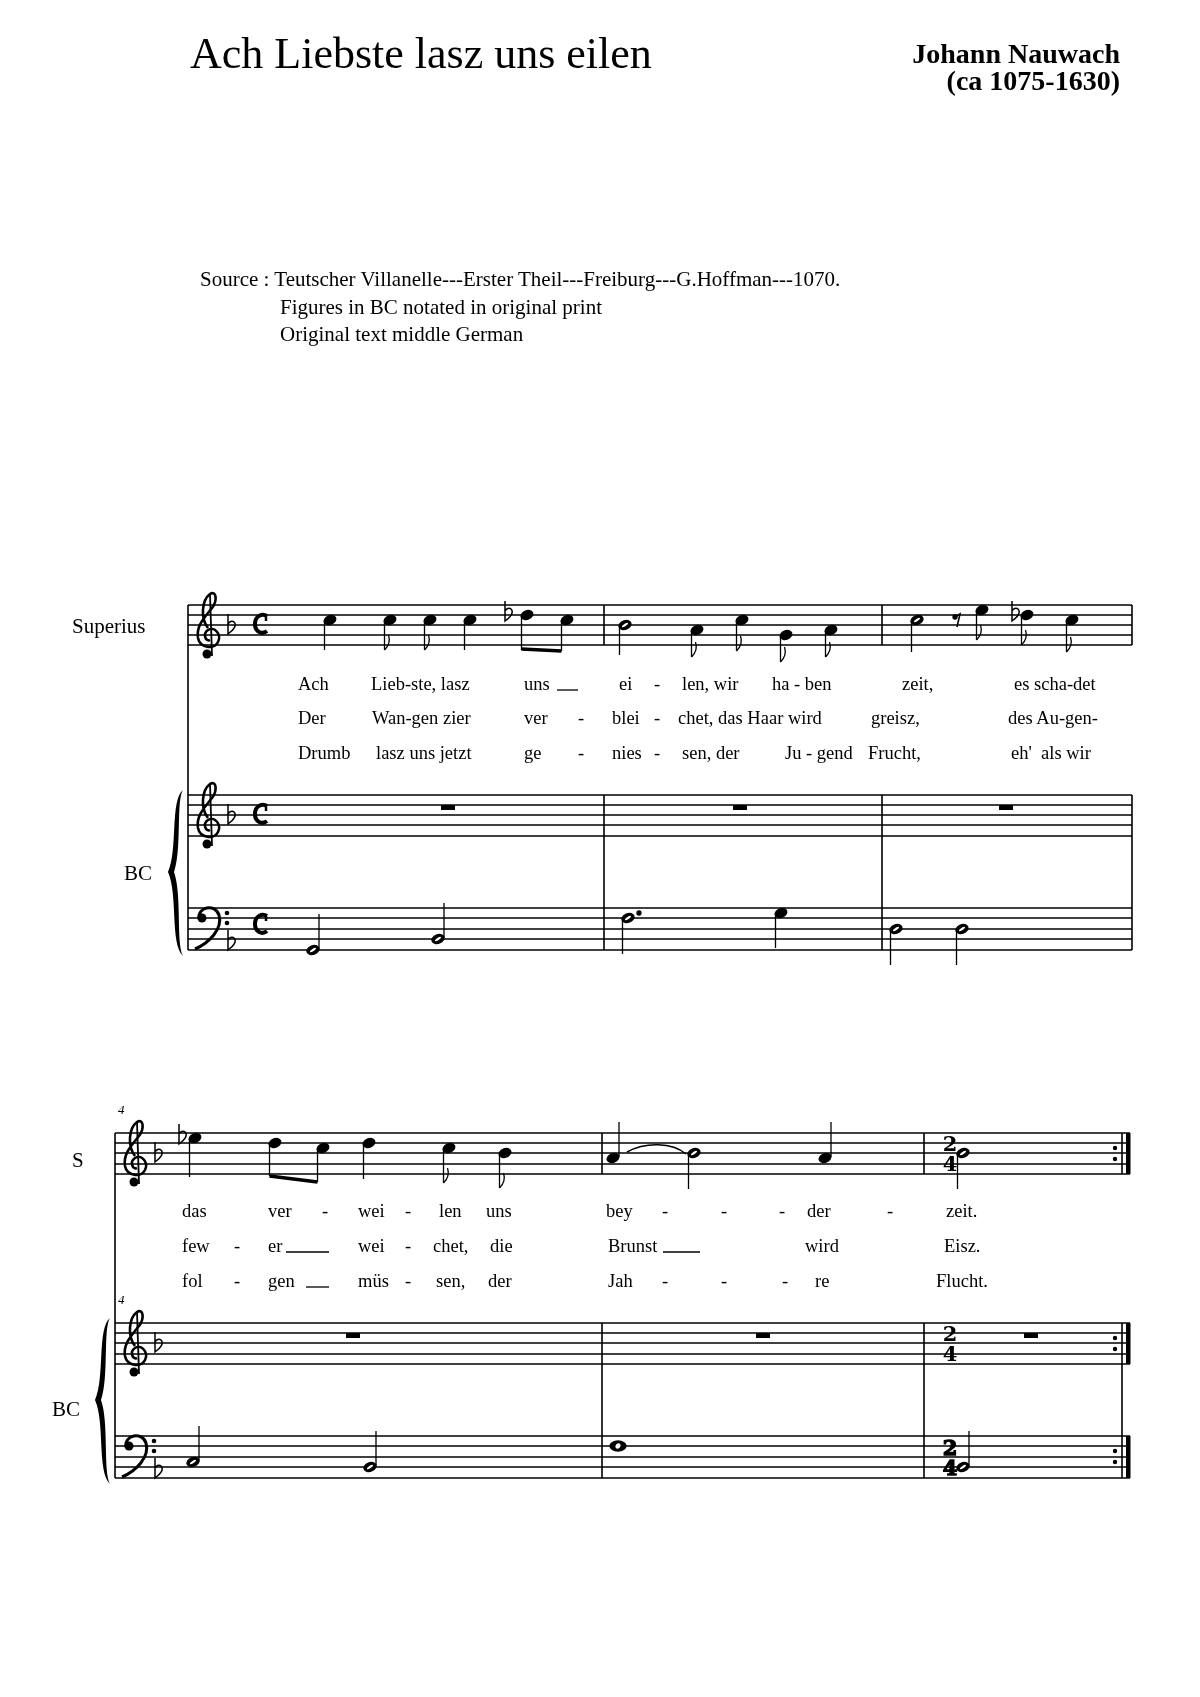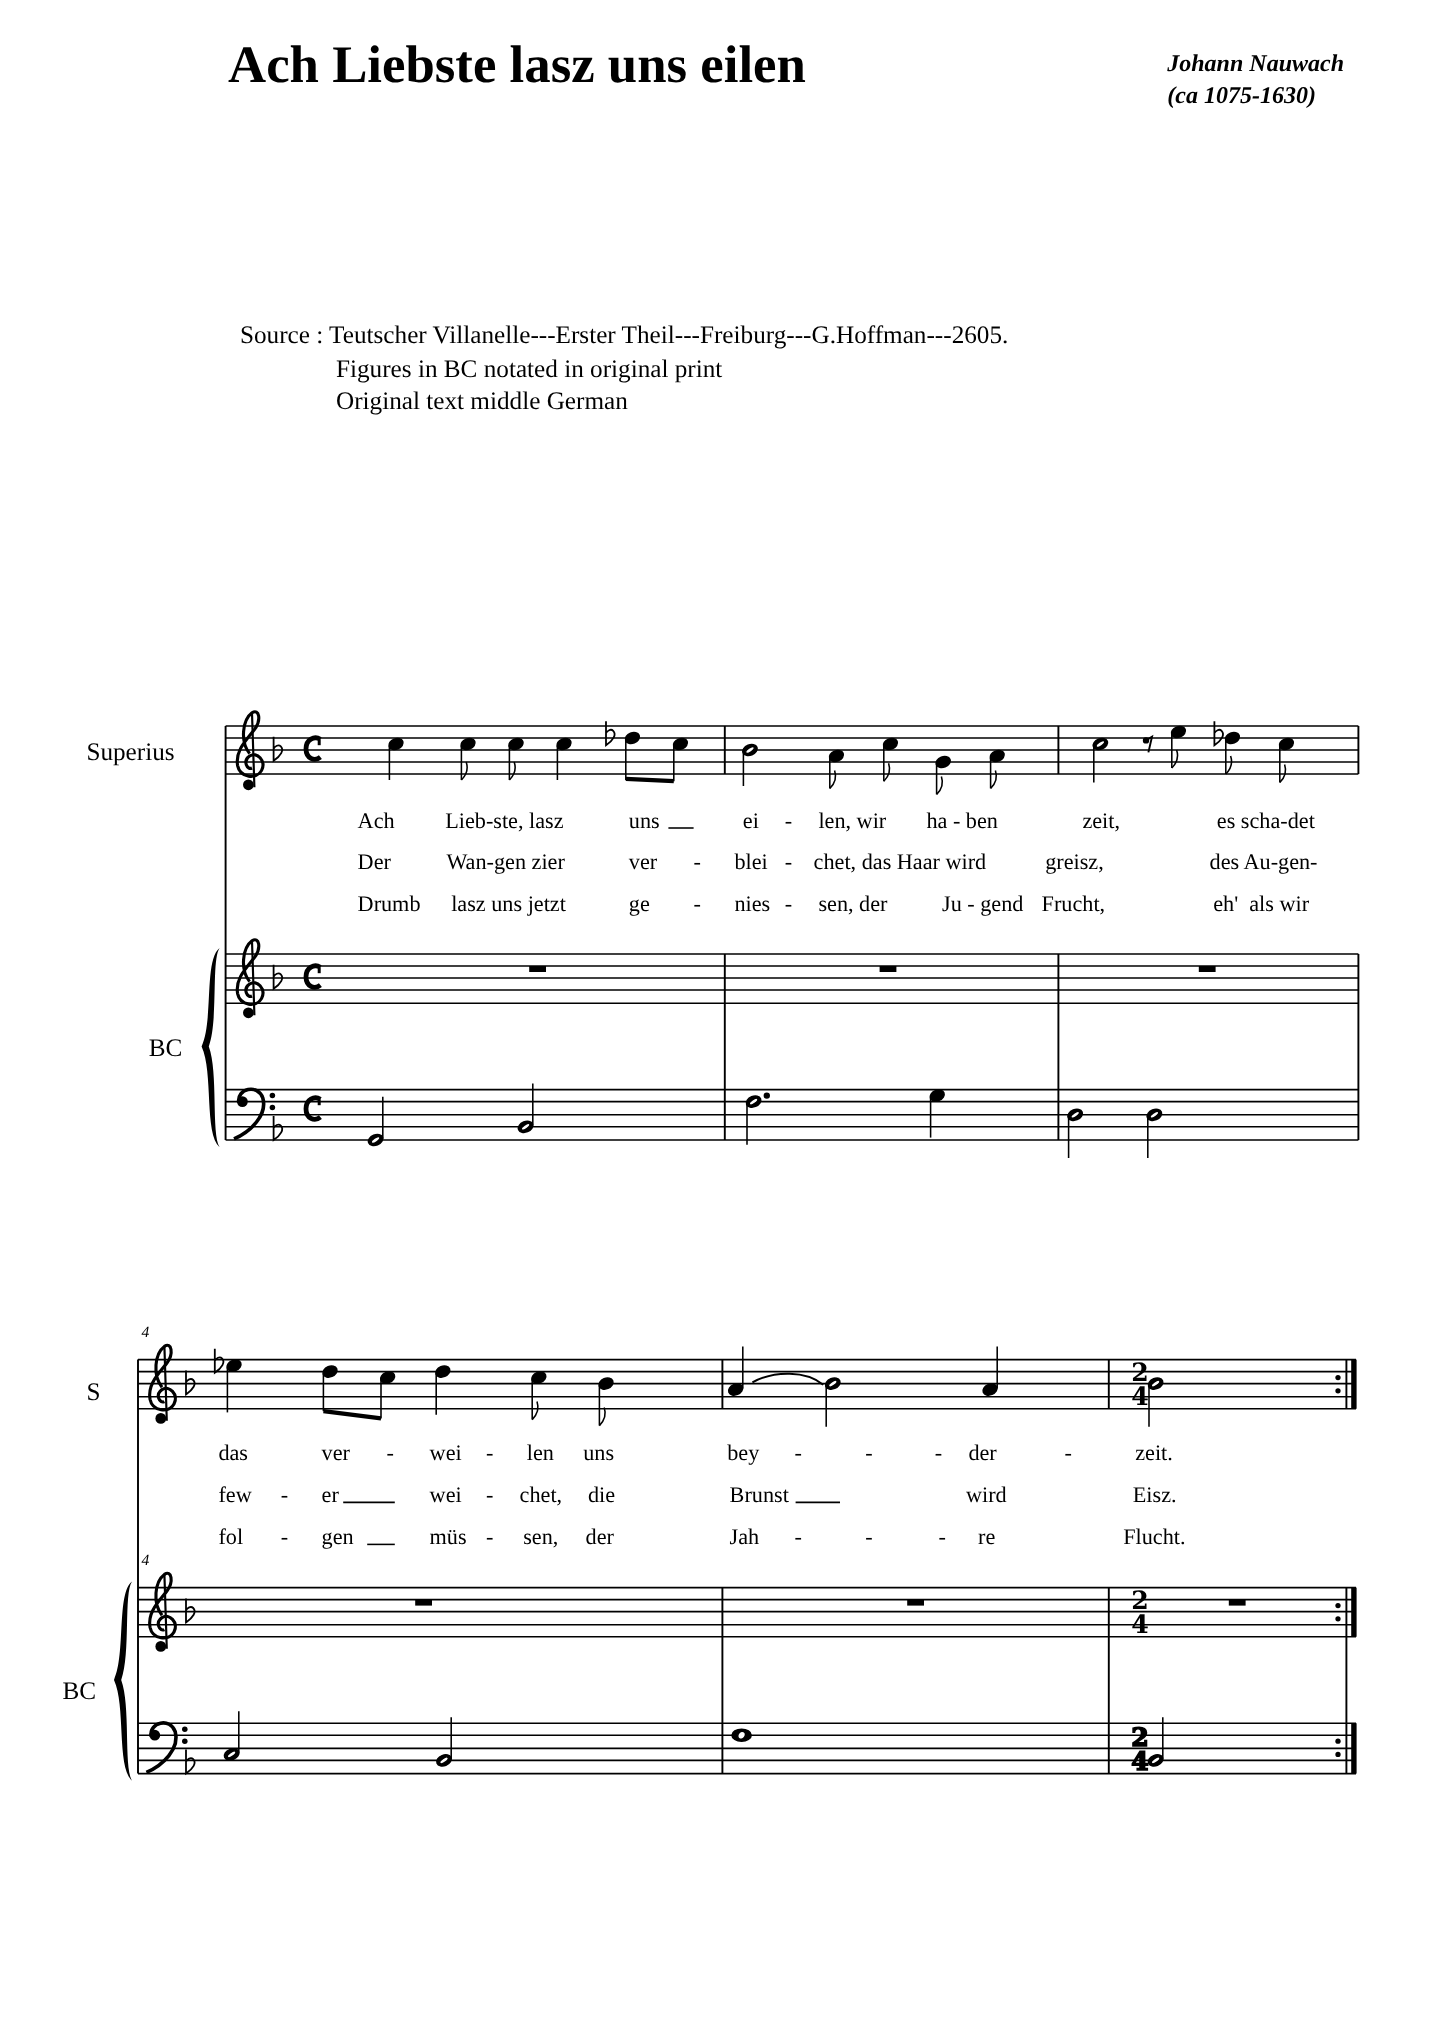--- a/index.html
+++ b/index.html
@@ -1,38 +1,38 @@
 <!DOCTYPE html>
 <html><head>
 <meta charset="utf-8">
 <style>
   html, body { margin:0; padding:0; background:#ffffff; }
   body { width:1200px; height:1697px; position:relative; overflow:hidden; font-family:"Liberation Serif", serif; color:#000; }
-  .title { position:absolute; left:190px; top:28px; font-size:44px; font-weight:bold; white-space:nowrap;text-align:center; }
-  .composer { position:absolute; right:80px; top:40px; font-size:20px; font-weight:bold; line-height:27px;font-style:italic; }
+  .title { position:absolute; left:190px; top:28px; font-size:44px; font-weight:normal; white-space:nowrap;text-align:center; }
+  .composer { position:absolute; right:80px; top:40px; font-size:28px; font-weight:bold; text-align:right; line-height:27px; }
   .notes { position:absolute; left:200px; top:266px; font-size:21px; line-height:27.5px; }
   .notes .line { white-space:pre; }
   .notes .indent { padding-left:80px; }
   .notes .lead { margin-left:-4px; }
   svg.score { position:absolute; left:0; top:0; }
   .lyr { font-family:"Liberation Serif", serif; font-size:18.5px; }
   .lbl { font-family:"Liberation Serif", serif; font-size:21px; }
   .mnum { font-family:"Liberation Serif", serif; font-size:13px; font-style:italic; }
 </style>
 </head>
 <body>
 
 <div class="title">Ach Liebste lasz uns eilen</div>
 <div class="composer">
   <div>Johann Nauwach</div>
   <div>(ca 1075-1630)</div>
 </div>
 
 <div class="notes">
-  <div class="line">Source : Teutscher Villanelle---Erster Theil---Freiburg---G.Hoffman---2605.</div>
+  <div class="line">Source : Teutscher Villanelle---Erster Theil---Freiburg---G.Hoffman---1070.</div>
   <div class="line indent">Figures in BC notated in original print</div>
   <div class="line indent">Original text middle German</div>
 </div>
 
 <svg class="score" width="1200" height="1697" viewBox="0 0 1200 1697" xmlns="http://www.w3.org/2000/svg">
   <defs>
     <g id="treble">
       <path d="M10,-2 C2,-12 4,-30 12,-36 C18,-40 20,-30 14,-22 C6,-12 -2,-4 0,8 C2,18 16,20 20,12 C24,4 16,-4 10,0 C4,4 8,12 12,10" fill="none" stroke="#000" stroke-width="2.6"></path>
       <line x1="12" y1="-36" x2="14" y2="26" stroke="#000" stroke-width="1.8"></line>
       <circle cx="9" cy="24" r="4.5" fill="#000"></circle>

